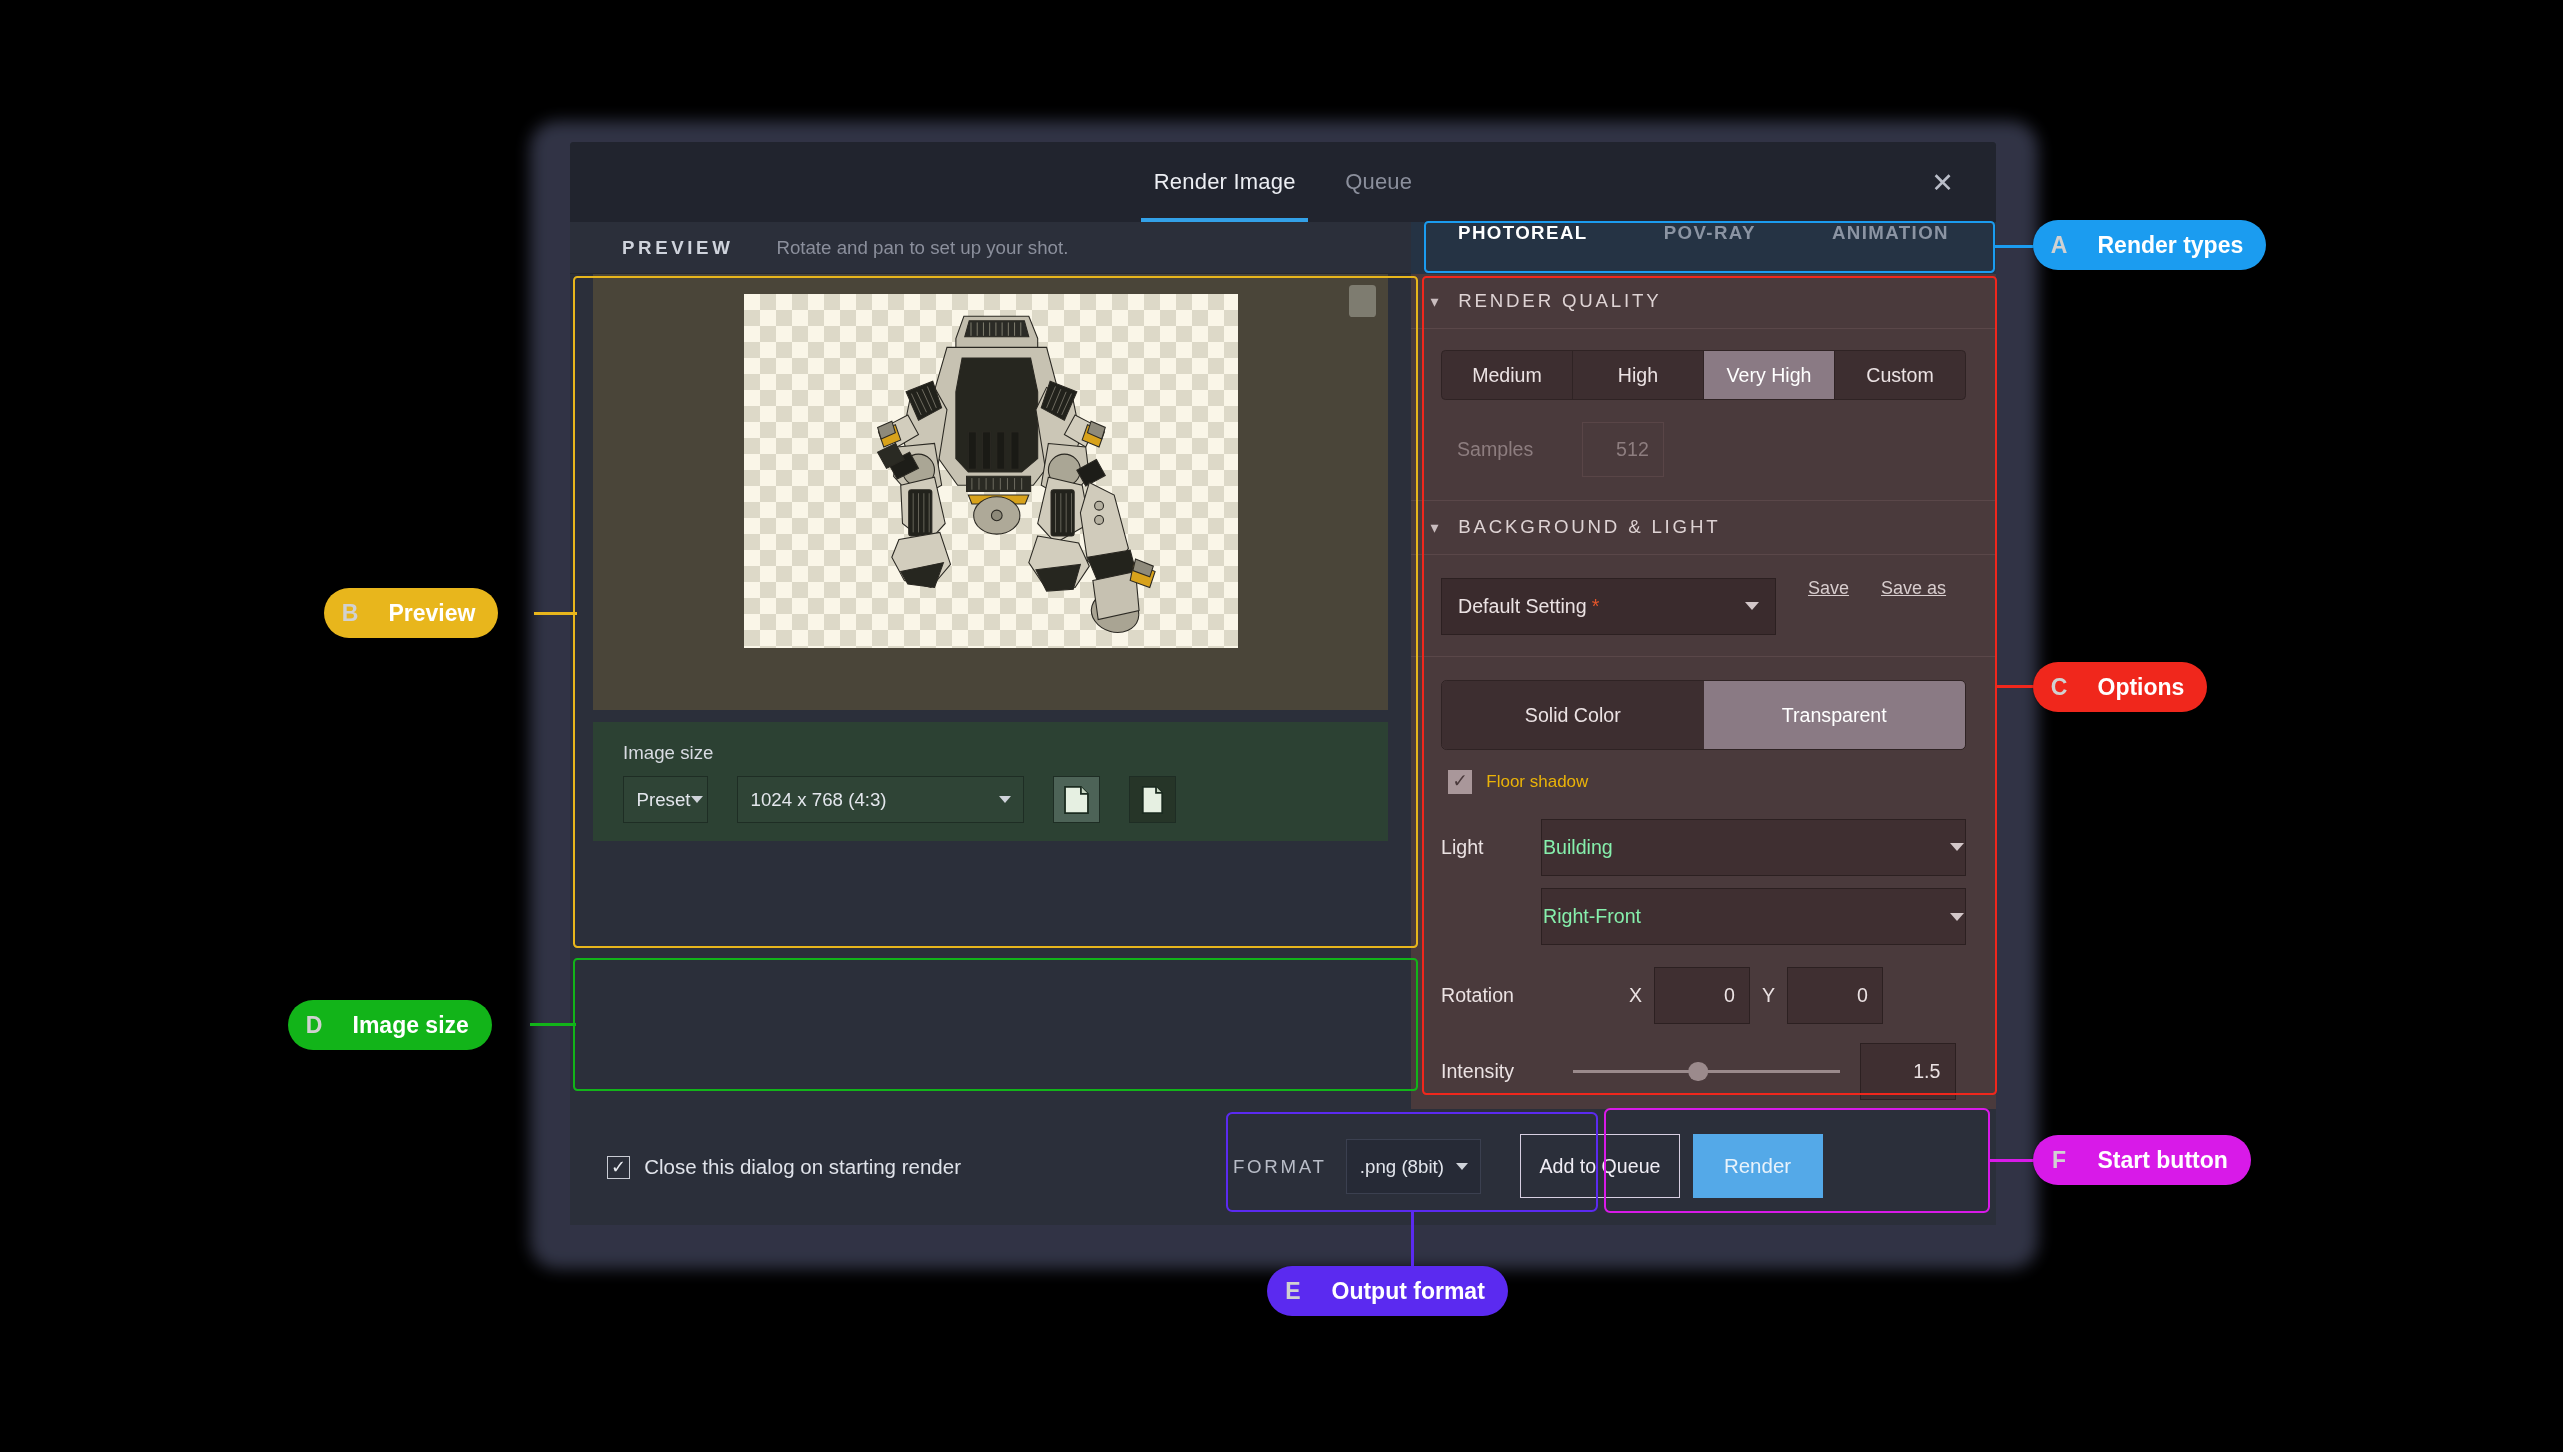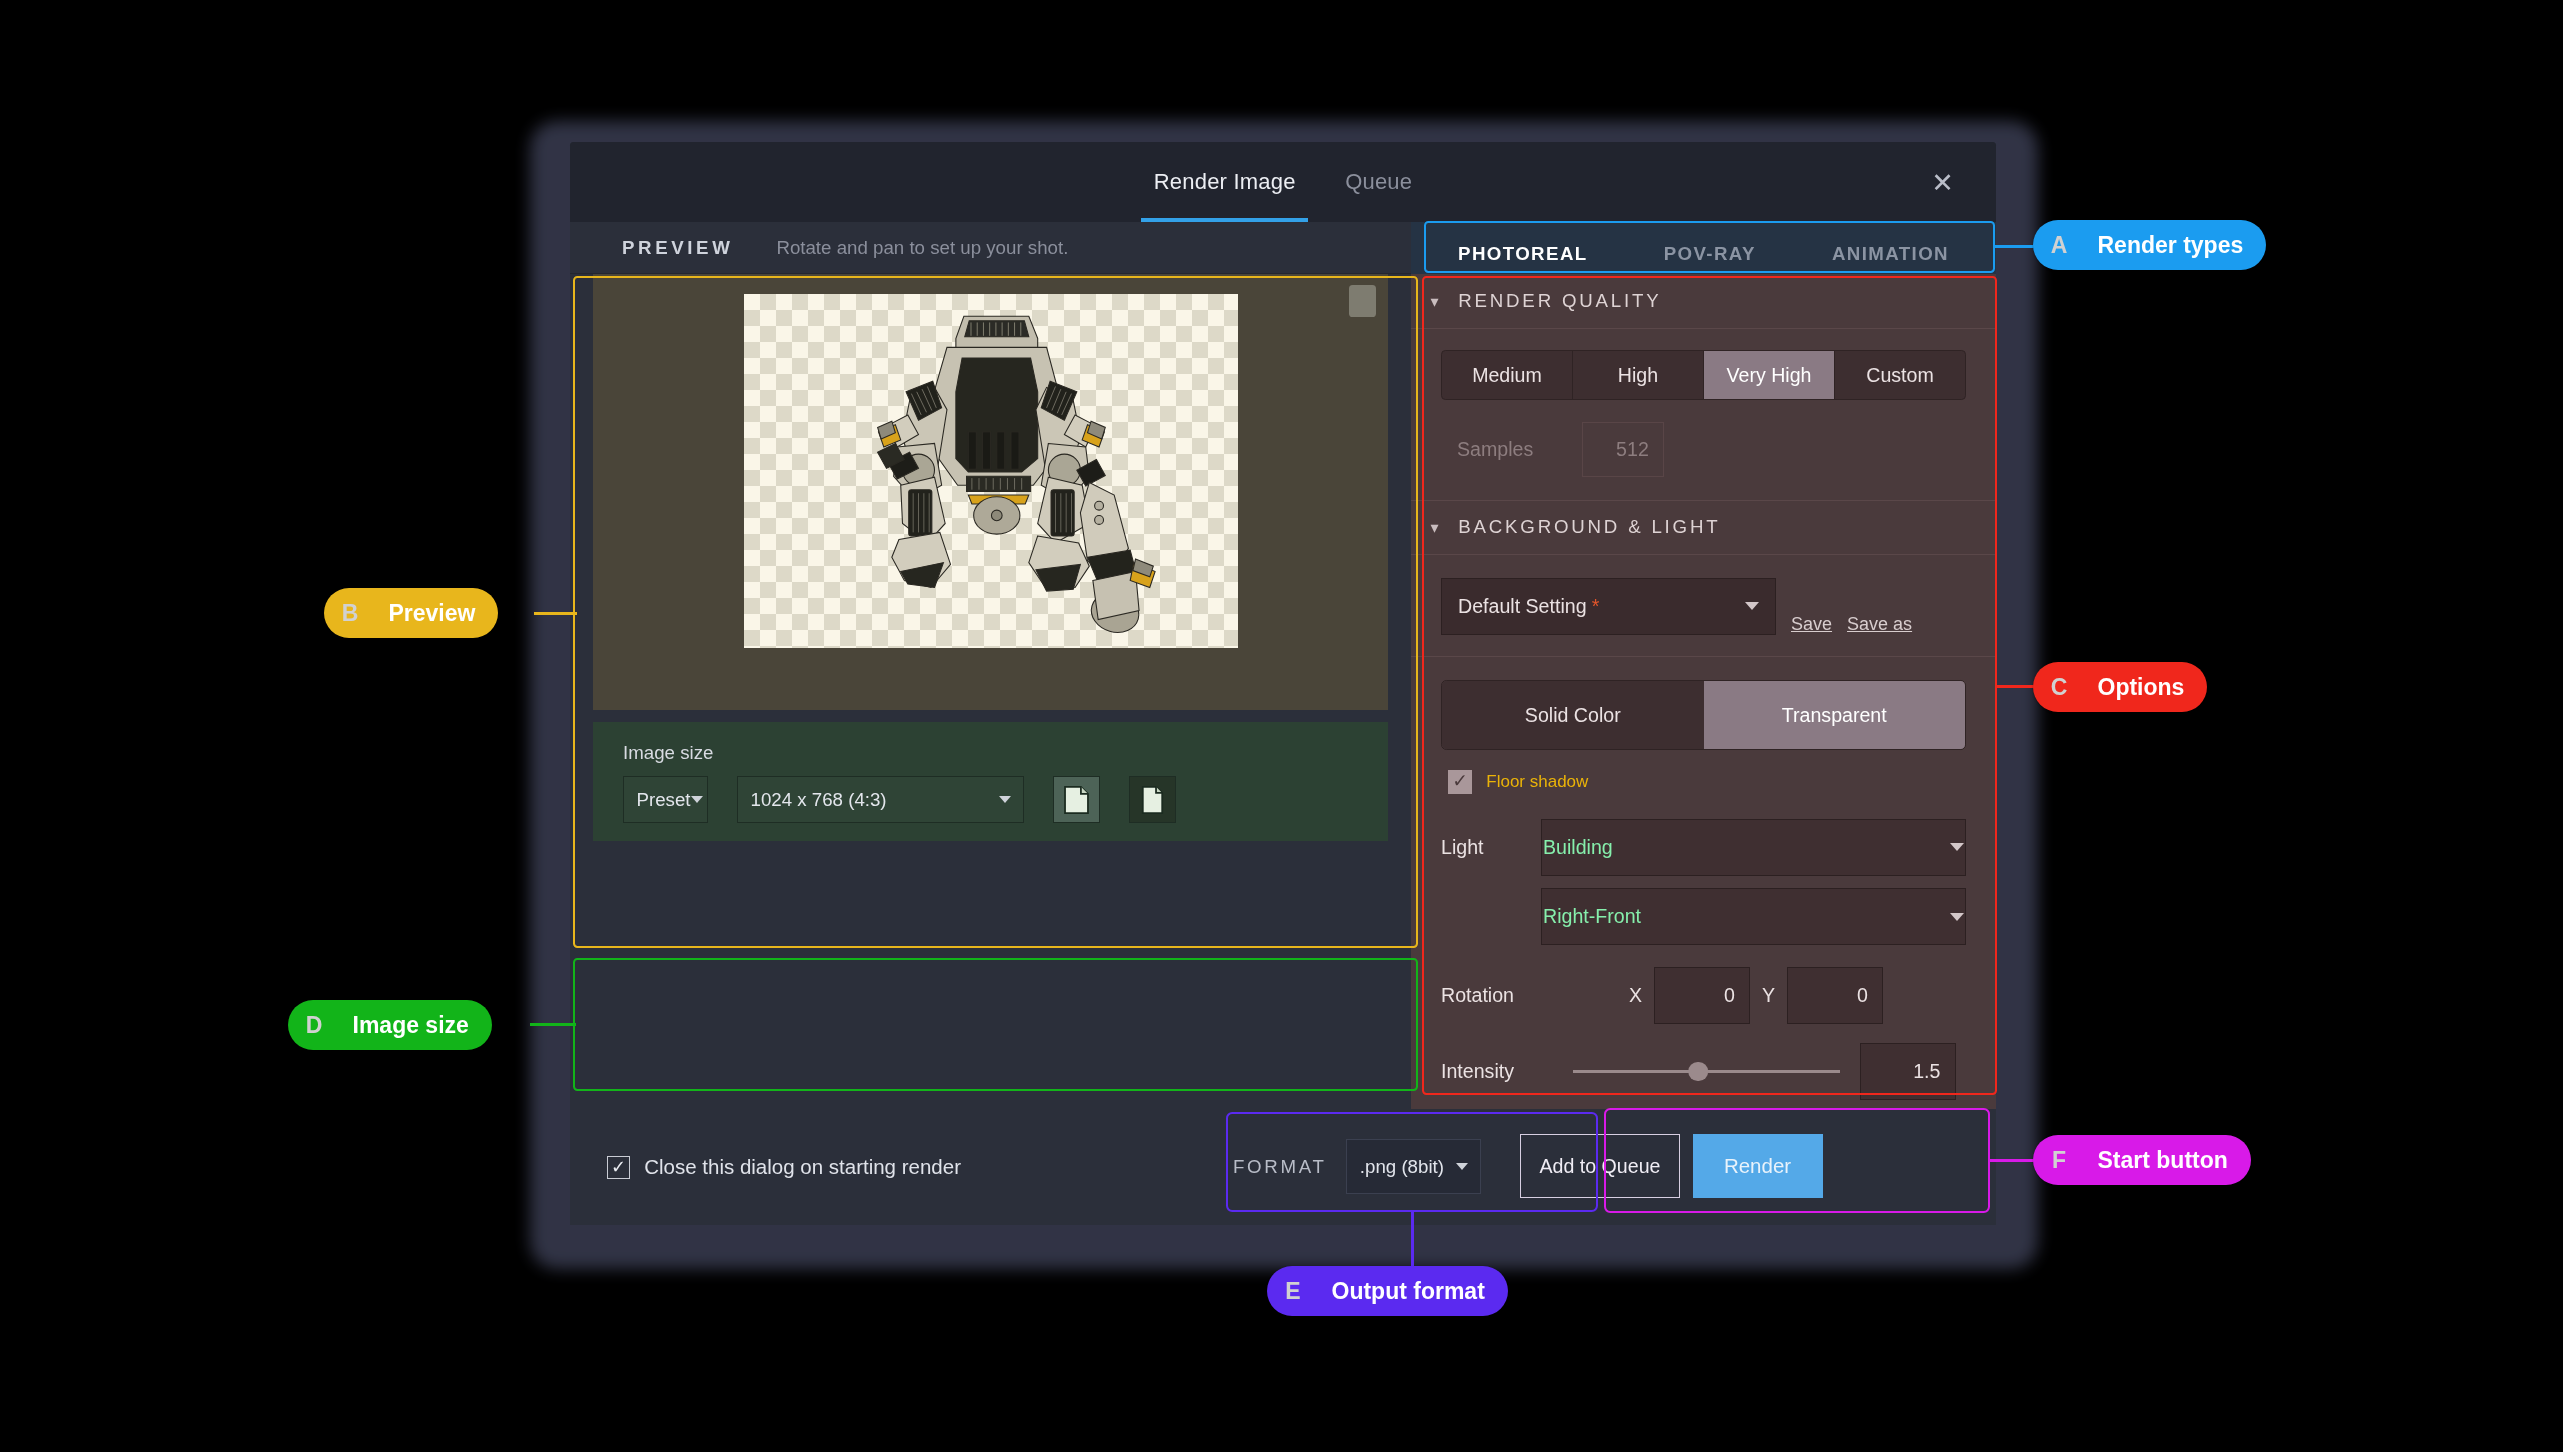--- a/index.html
+++ b/index.html
@@ -122,21 +122,21 @@
   .cbox{
     width:23px;height:23px;border:1.8px solid #c9ccd4;background:transparent;
     display:flex;align-items:center;justify-content:center;
   }
   .cbox::after{
     content:"✓"; color:#eceef3; font-size:18px; line-height:1;
   }
 
   
   .rtabs{
-    display:flex; height:64px; align-items:center;
+    display:flex; height:64px; align-items:flex-start;
     background:#253344; justify-content:space-around; padding:0 9px;
   }
   .rtab{ font-size:18.7px; letter-spacing:1.4px; color:#8b94a3; cursor:pointer; font-weight:600;}
   .rtab.active{ color:#ffffff; }
 
   .opt-panel{
     position:absolute; left:0; top:52px; width:100%; height:894px;
     background:#4a3a3c; overflow:hidden;
   }
   .sec-head{
@@ -160,21 +160,21 @@
   .seg > div.sel-on{ background:#8a7a84; color:#fff; }
 
   .samples-row{ display:flex; align-items:center; gap:0; margin-top:21.4px; padding-left:16px;}
   .samples-lbl{ font-size:19.6px; color:#8d7d7f; width:125px; }
   .samples-val{
     width:82px; height:55px; background:#4a3a3c; border:0.9px solid #594547;
     display:flex; align-items:center; justify-content:flex-end; padding-right:14.2px;
     font-size:19.6px; color:#8d7d7f;
   }
 
-  .bg-sel-row{ display:flex; align-items:flex-end; gap:15px; }
+  .bg-sel-row{ display:flex; align-items:flex-start; gap:32px; }
   .bg-sel{
     width:335px; height:57px; background:#3a2b2d; border:0.9px solid #2c2021;
     display:flex; align-items:center; padding:0 16px; font-size:19.6px; color:#ebe2e3;
     cursor:pointer;
   }
   .bg-sel .caret{
     width:0;height:0;border-left:7.1px solid transparent;border-right:7.1px solid transparent;
     border-top:8px solid #d3c7c9; margin-left:auto;
   }
   .req{ color:#e3562b; margin-left:5.3px; font-size:19.6px; }

